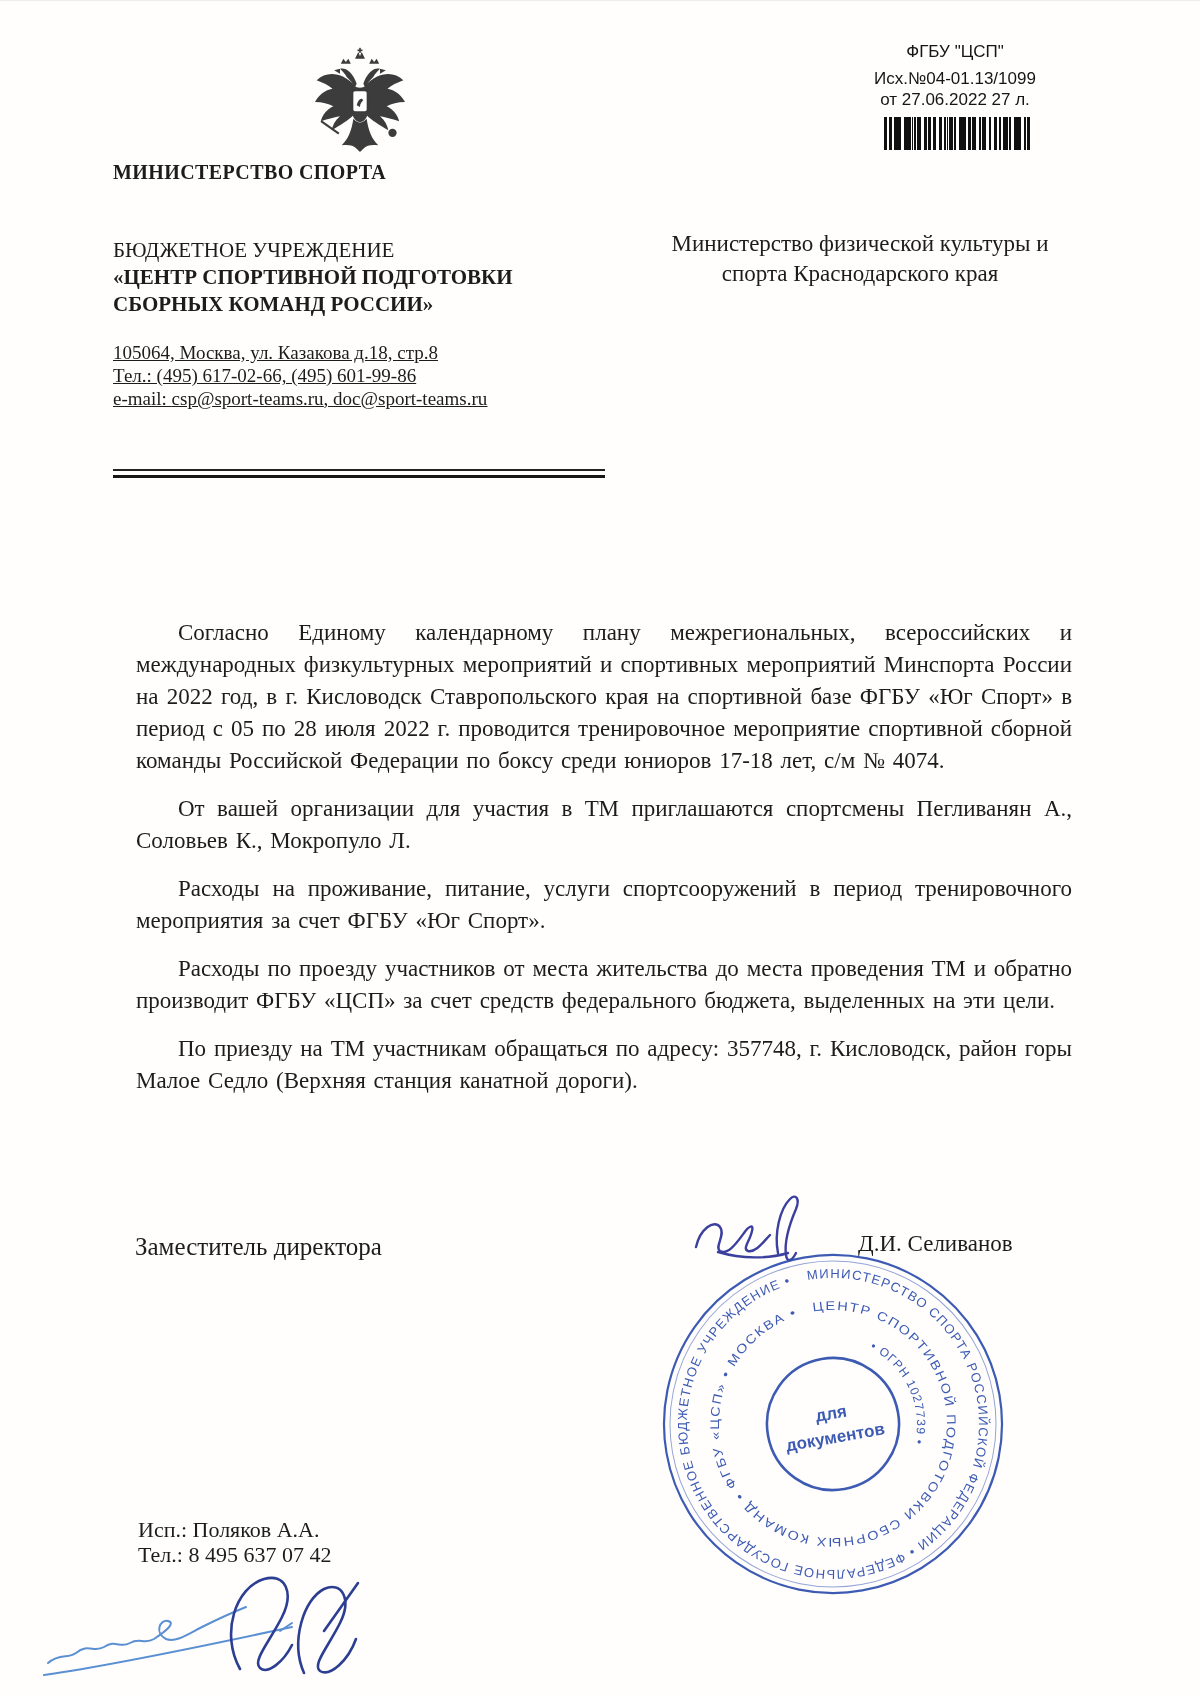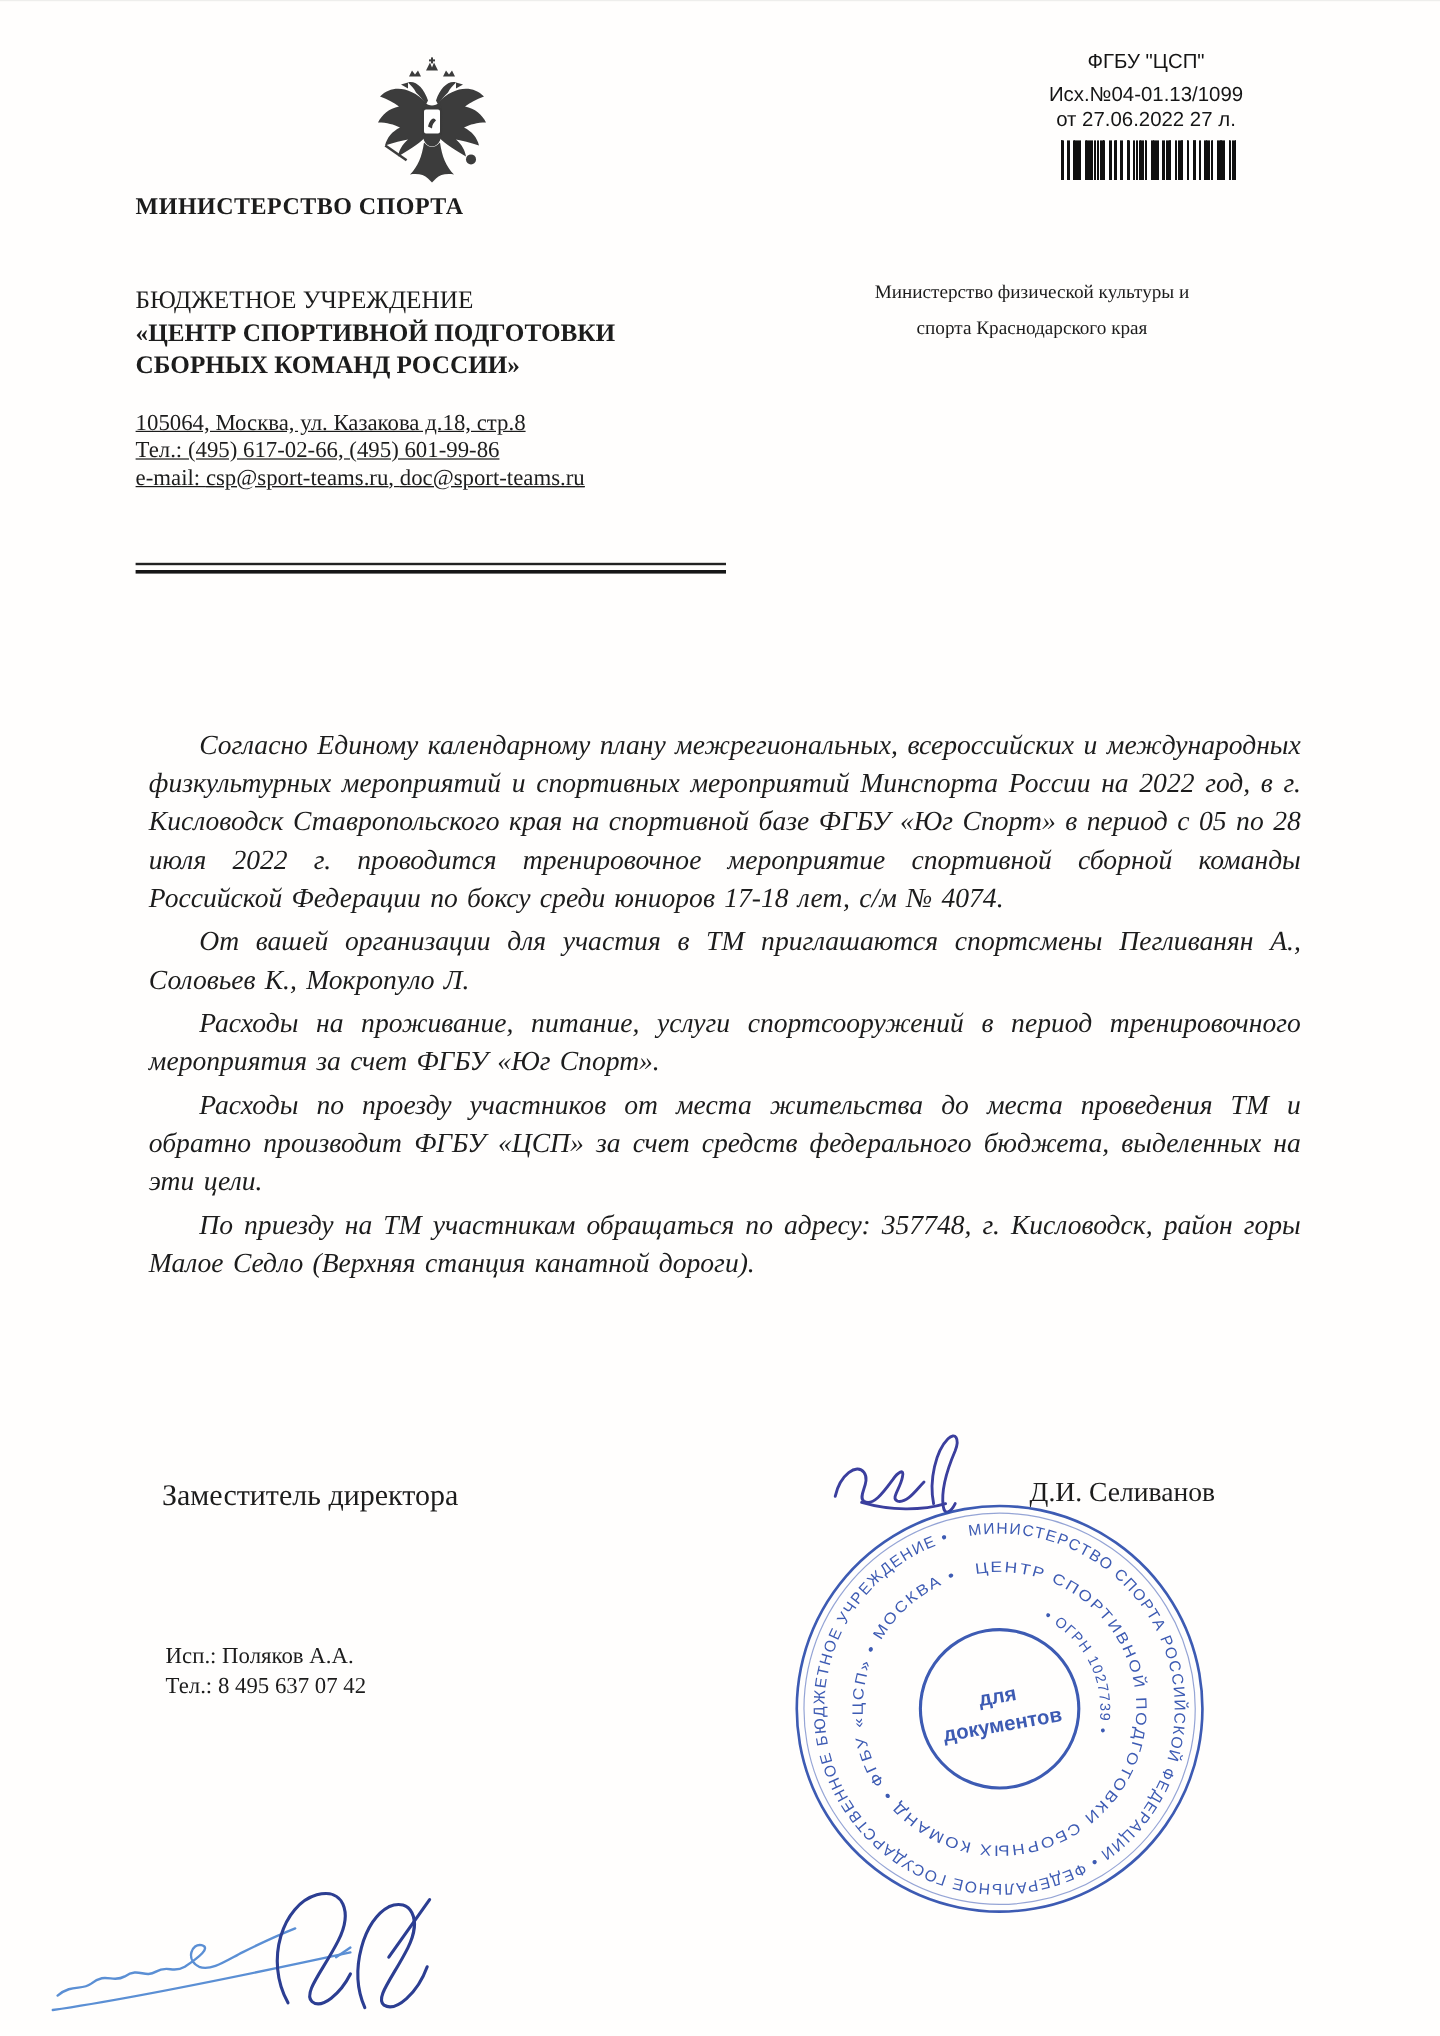--- a/index.html
+++ b/index.html
@@ -21,32 +21,32 @@
   
   .regstamp{left:820px;top:40px;width:270px;font-family:"Liberation Sans","DejaVu Sans",sans-serif;
             font-size:17px;line-height:21px;color:#151515;text-align:center;}
   .regstamp .l1{margin-bottom:6px;}
   .barcode{left:884px;top:116px;width:146px;height:33px;background-color:#fff;
     background-image:
       repeating-linear-gradient(90deg,#101010 0 2px,rgba(0,0,0,0) 2px 5px),
       repeating-linear-gradient(90deg,#101010 0 3px,rgba(0,0,0,0) 3px 11px),
       repeating-linear-gradient(90deg,#101010 0 1px,rgba(0,0,0,0) 1px 7px);}
   
-  .recipient{left:632px;top:228px;width:456px;font-size:16px;line-height:30px;text-align:center;}
+  .recipient{left:632px;top:228px;width:456px;font-size:23px;line-height:30px;text-align:center;}
   
   .body-text{left:120px;top:600px;width:968px;font-size:23px;line-height:32px;text-align:justify;}
-  .body-text p{margin:4px;text-indent:42px;word-spacing:2px;font-style:italic;}
+  .body-text p{margin:16px;text-indent:42px;word-spacing:2px;}
   
   .sig-position{left:135px;top:1232px;font-size:25px;}
   .sig-name{left:858px;top:1230px;font-size:23px;}
   .exec-sign{left:690px;top:1188px;width:150px;height:90px;}
   
   .seal{left:656px;top:1246px;width:354px;height:354px;transform:rotate(-10deg);opacity:.93;}
   
-  .executor{left:138px;top:1367px;font-size:19px;line-height:25px;}
+  .executor{left:138px;top:1516px;font-size:22px;line-height:25px;}
   
   .sign-light{left:40px;top:1582px;width:262px;height:102px;}
   .sign-dark{left:212px;top:1568px;width:162px;height:118px;}
   .eagle{left:310px;top:42px;width:100px;height:118px;}
 </style>
 </head>
 <body>
 
 <div class="page">
 

